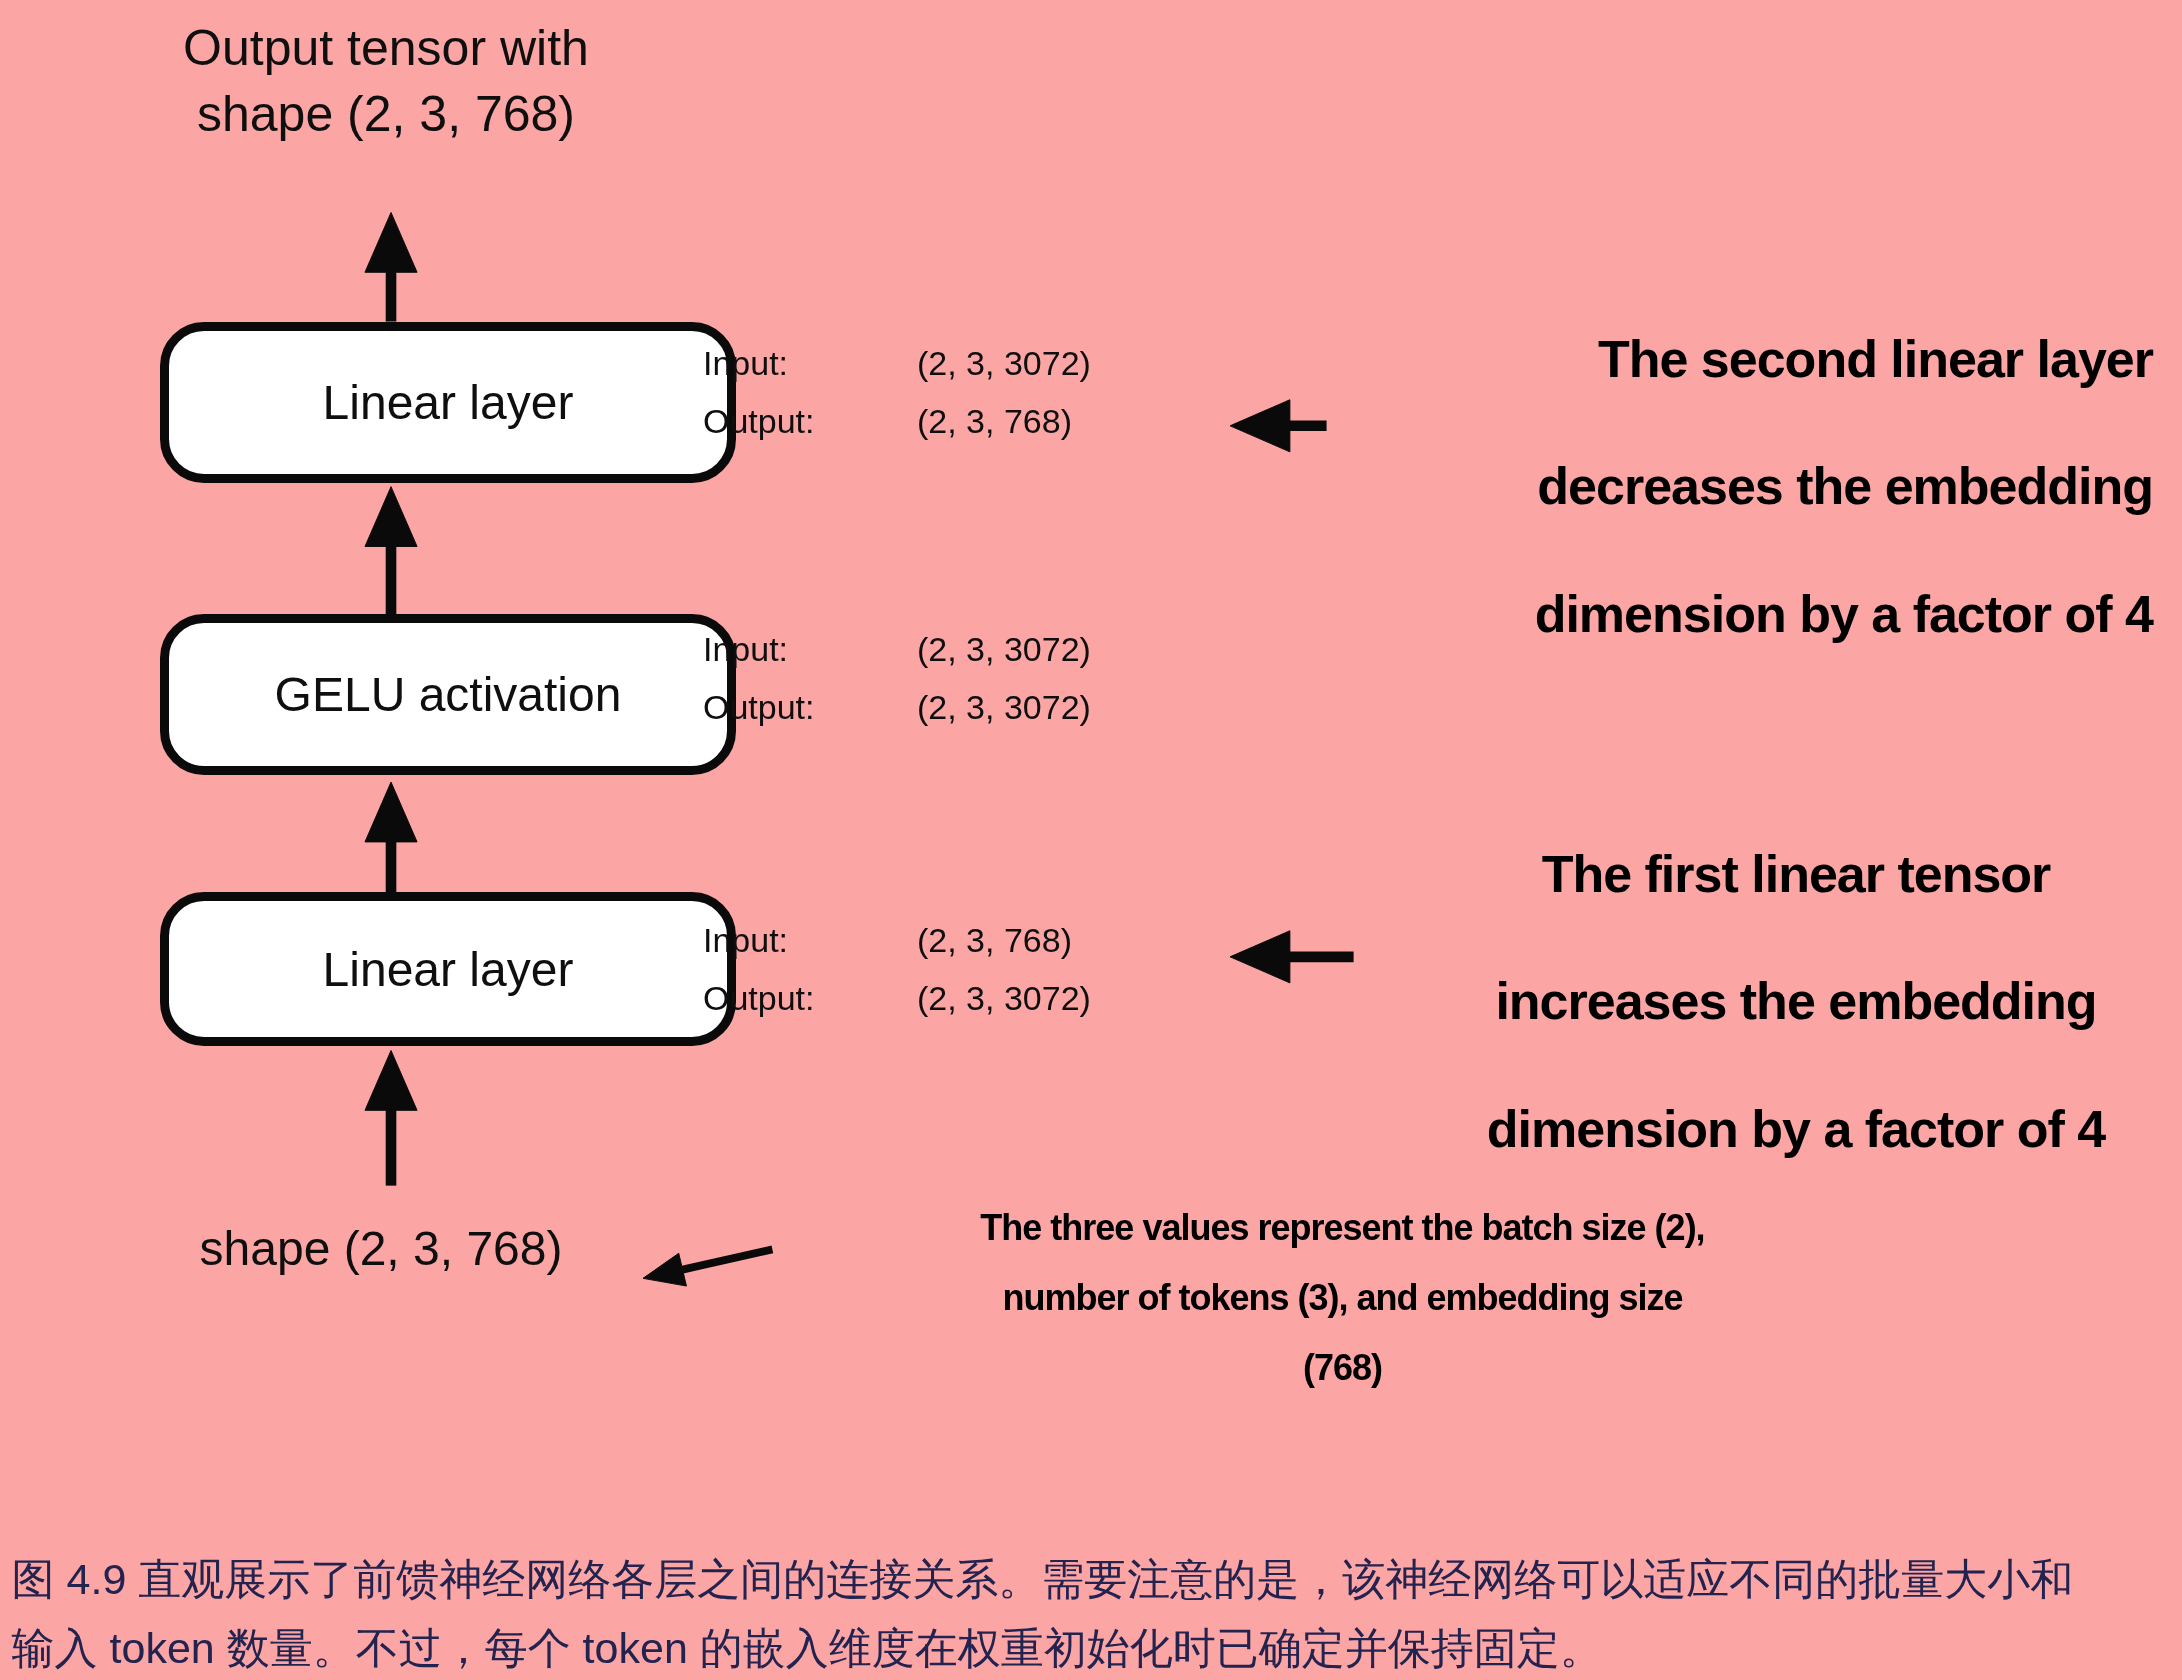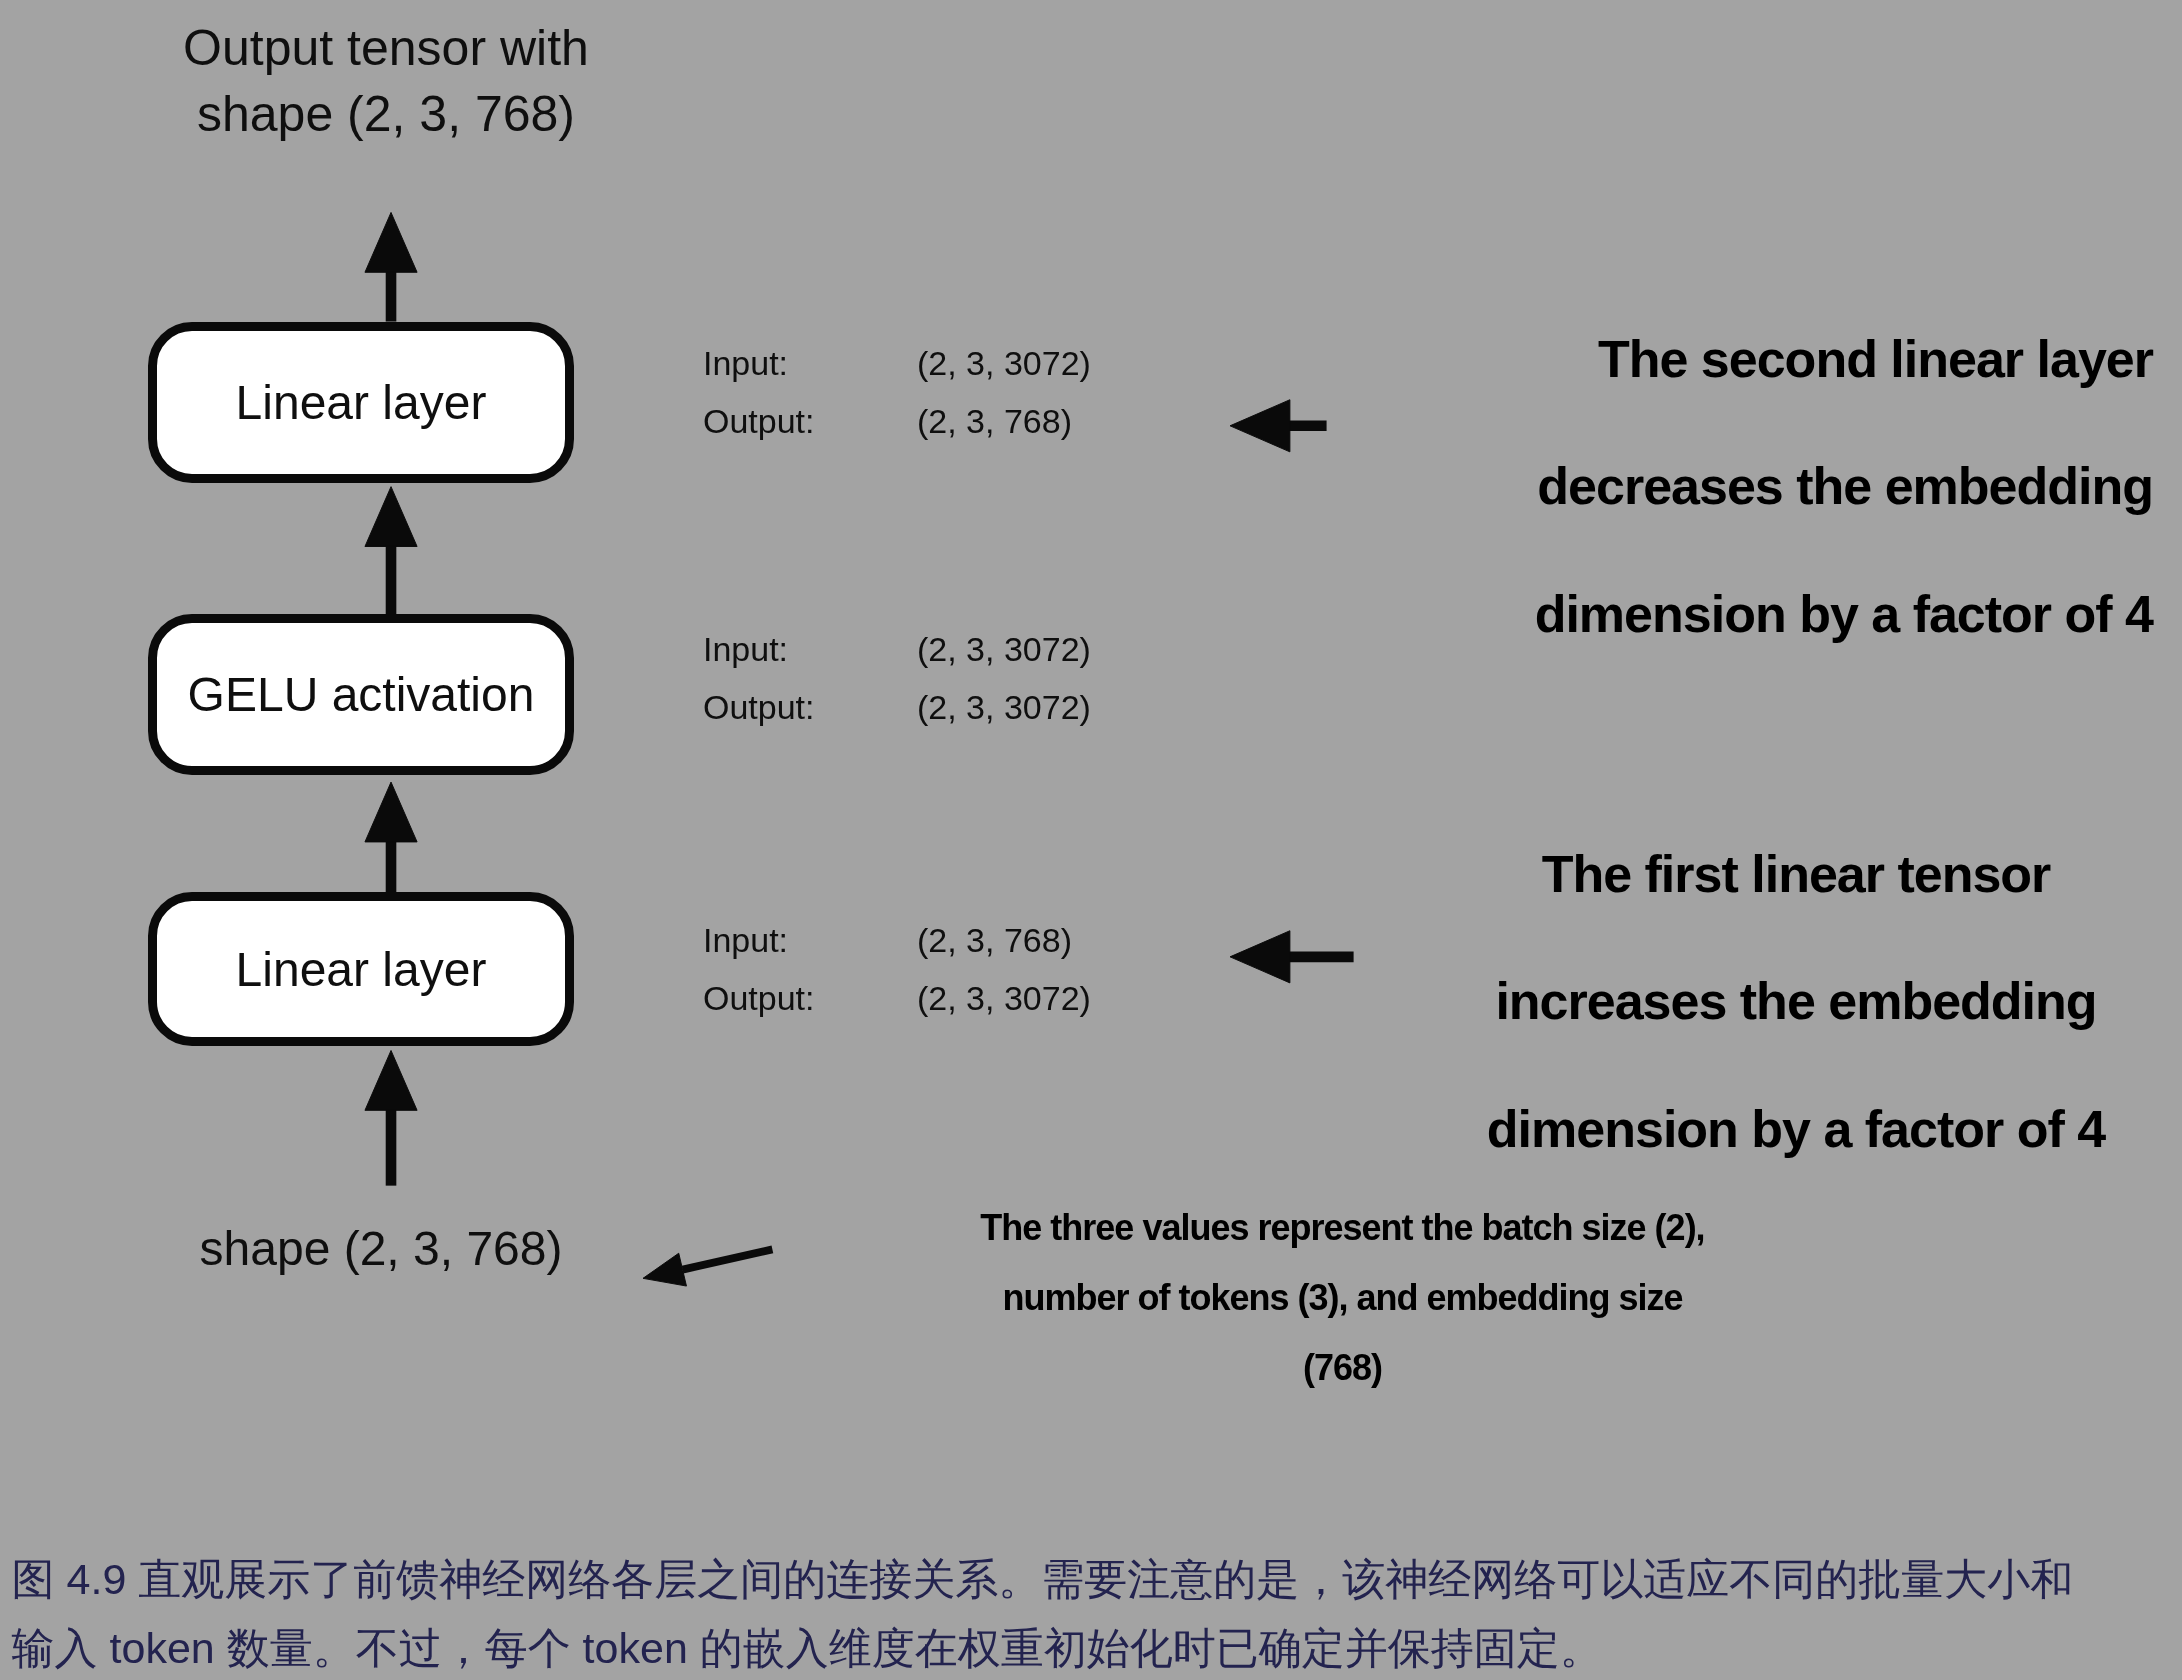--- a/index.html
+++ b/index.html
@@ -1,25 +1,25 @@
 <!DOCTYPE html>
 <html><head>
 <meta charset="utf-8">
 <style>
   html,body{margin:0;padding:0;}
   body{
     width:2182px;height:1680px;background:#ffffff;
     font-family:"Liberation Sans", sans-serif;color:#0f0f0f;
   }
-  .canvas{position:relative;width:2182px;height:1680px;background:#a3a3a3;overflow:hidden;}
+  .canvas{position:relative;width:2182px;height:1680px;background:#fca5a5;overflow:hidden;}
   .arrow-layer{position:absolute;left:0;top:0;width:2182px;height:1680px;}
 
   
   .node{
-    position:absolute;left:148px;width:426px;height:161px;box-sizing:border-box;
+    position:absolute;left:160px;width:576px;height:161px;box-sizing:border-box;
     border:9.7px solid #0a0a0a;border-radius:44px;background:#ffffff;
     display:flex;align-items:center;justify-content:center;
     font-size:48px;letter-spacing:0px;color:#0f0f0f;
   }
   #box-top{top:322px;}
   #box-mid{top:614px;}
   #box-bottom{top:892px;height:154px;}
 
   
   .dlabel{position:absolute;text-align:center;font-size:50px;line-height:1.32;color:#0f0f0f;}

